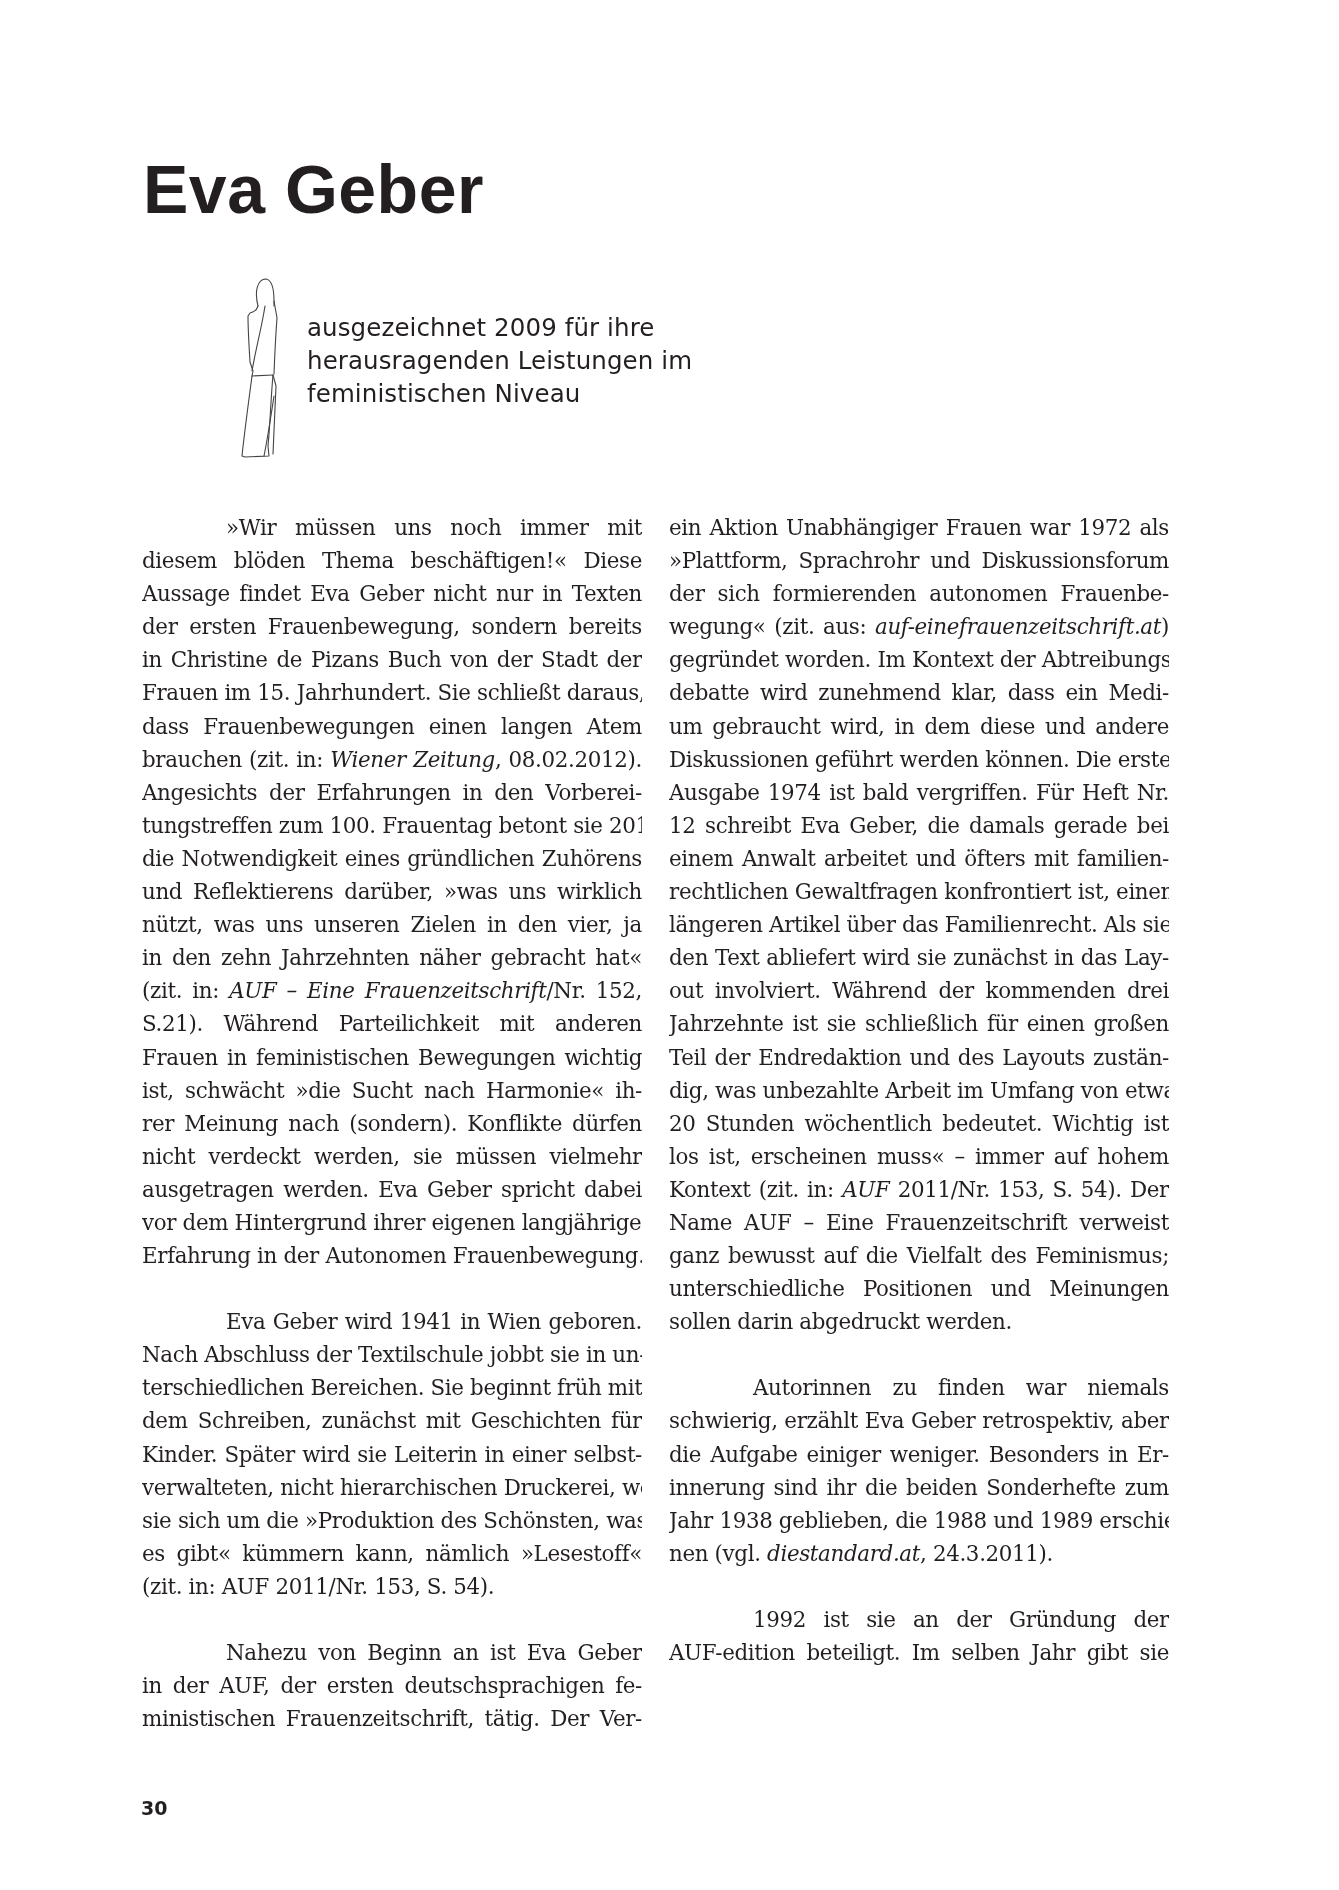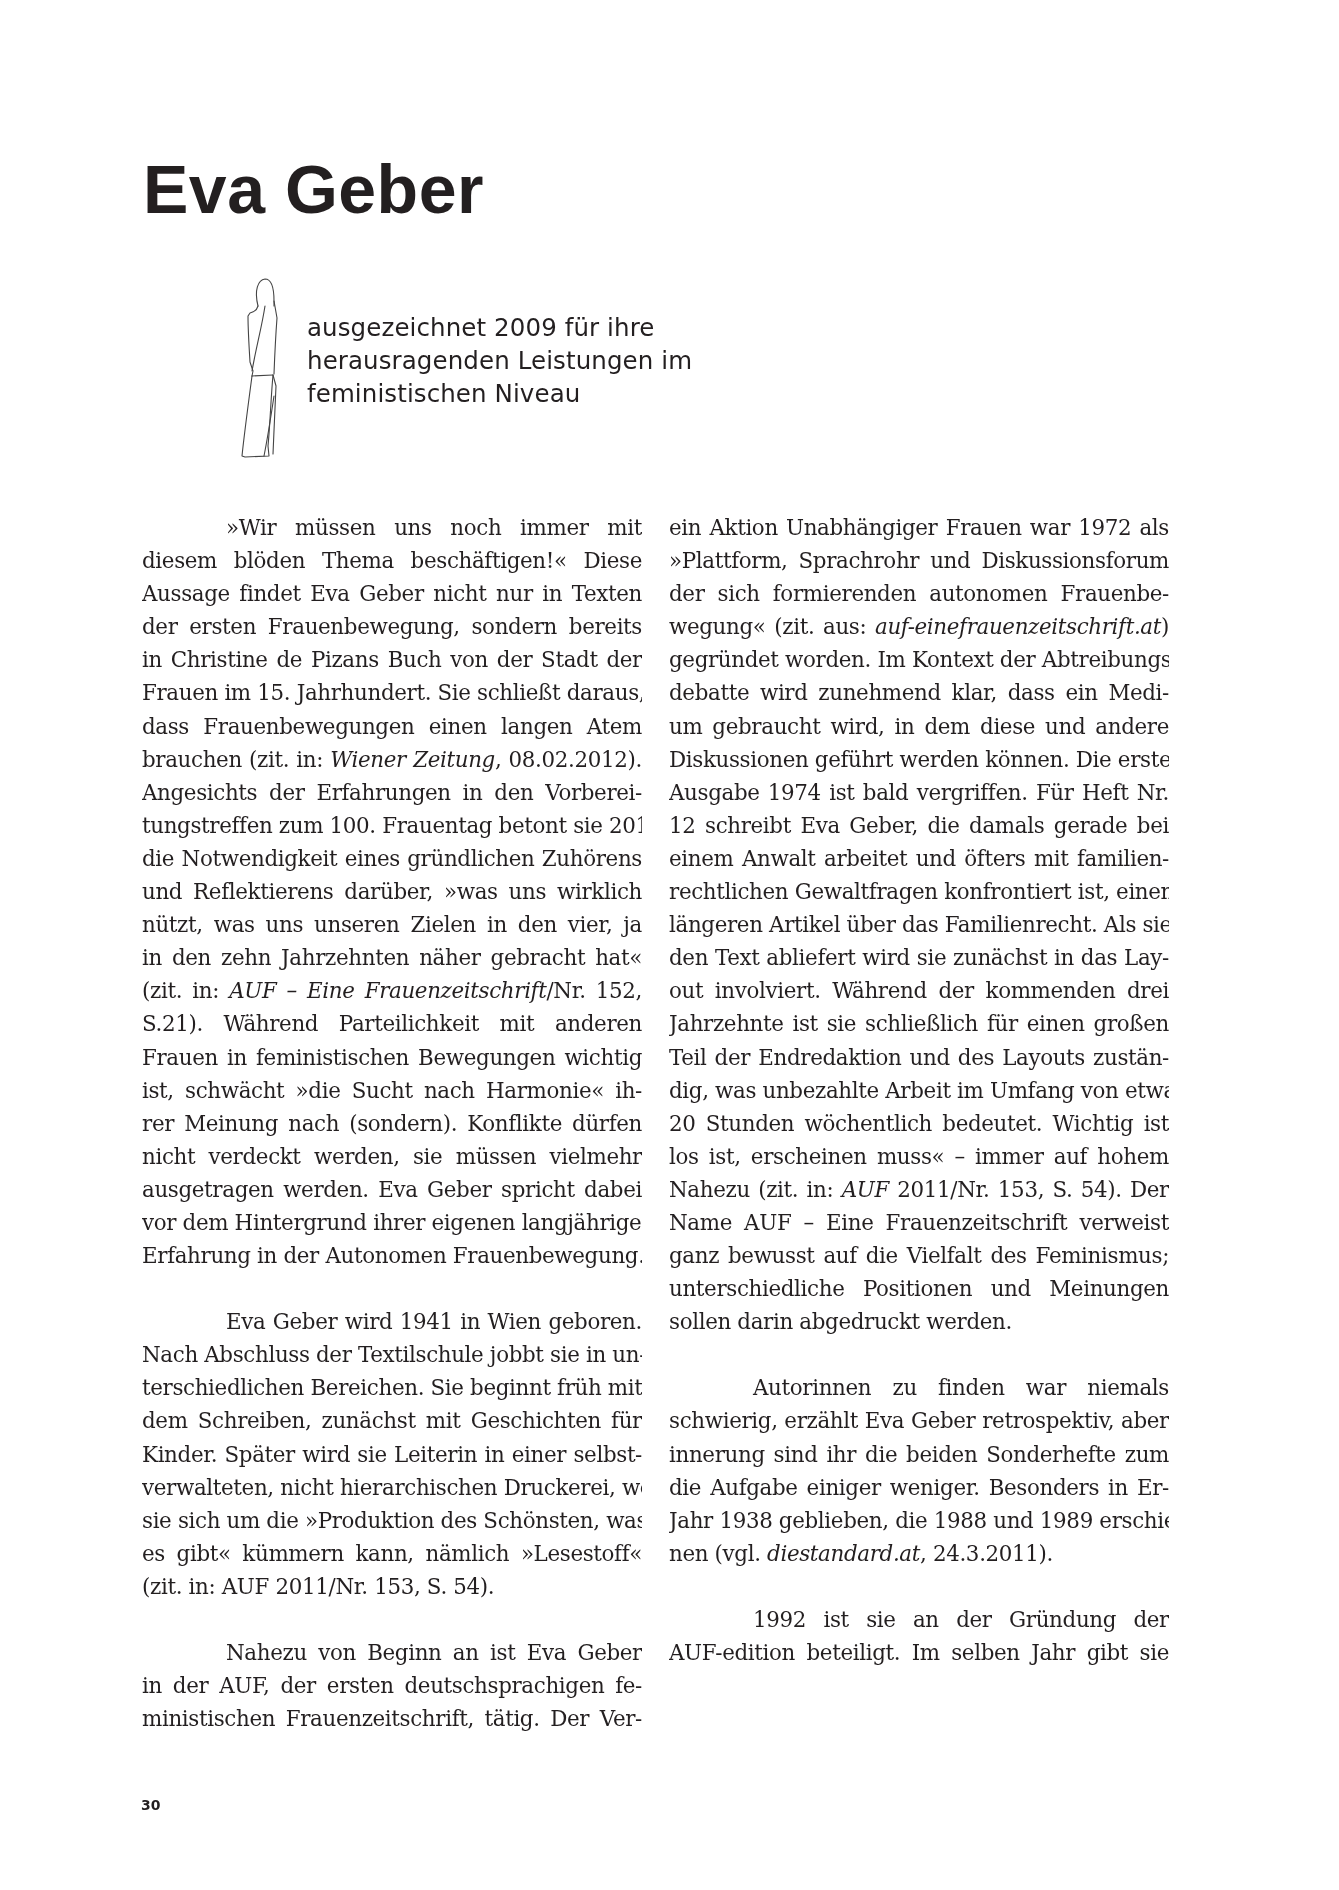--- a/index.html
+++ b/index.html
@@ -26,21 +26,21 @@
     }
     .col.left { left: 142px; }
     .col.right { left: 669px; }
     .line { white-space: nowrap; text-align: justify; text-align-last: justify; height: 33.1px; overflow: hidden; }
     .line.last { text-align-last: left; }
     .line.indent { padding-left: 84px; }
     .gap { height: 33px; }
     .page-number {
       position: absolute; left: 141px; top: 1797px;
       font-family: "DejaVu Sans", "Liberation Sans", sans-serif;
-      font-weight: bold; font-size: 14px;
+      font-weight: bold; font-size: 19px;
     }
     i { font-style: italic; }
   </style>
 </head>
 <body>
 
 <h1 class="page-title">Eva Geber</h1>
 
 <svg class="figure" viewBox="0 0 60 186" fill="none" stroke="#444" stroke-width="1.1" stroke-linejoin="round" stroke-linecap="round">
   <path d="M30 30 C26 14 30 4 37 3 C44 3 46 12 46 25 L46 30"></path>
@@ -120,32 +120,32 @@
     <div class="line">einem Anwalt arbeitet und öfters mit familien-</div>
     <div class="line">rechtlichen Gewaltfragen konfrontiert ist, einen</div>
     <div class="line">längeren Artikel über das Familienrecht. Als sie</div>
     <div class="line">den Text abliefert wird sie zunächst in das Lay-</div>
     <div class="line">out involviert. Während der kommenden drei</div>
     <div class="line">Jahrzehnte ist sie schließlich für einen großen</div>
     <div class="line">Teil der Endredaktion und des Layouts zustän-</div>
     <div class="line">dig, was unbezahlte Arbeit im Umfang von etwa</div>
     <div class="line">20 Stunden wöchentlich bedeutet. Wichtig ist</div>
     <div class="line">los ist, erscheinen muss« – immer auf hohem</div>
-    <div class="line"><span>Nahezu (zit. in: </span><i>AUF</i><span> 2011/Nr. 153, S. 54). Der</span></div>
+    <div class="line"><span>Kontext (zit. in: </span><i>AUF</i><span> 2011/Nr. 153, S. 54). Der</span></div>
     <div class="line">Name AUF – Eine Frauenzeitschrift verweist</div>
     <div class="line">ganz bewusst auf die Vielfalt des Feminismus;</div>
     <div class="line">unterschiedliche Positionen und Meinungen</div>
     <div class="line last">sollen darin abgedruckt werden.</div>
   </div>
   <div class="gap"></div>
   <div>
     <div class="line indent">Autorinnen zu finden war niemals</div>
     <div class="line">schwierig, erzählt Eva Geber retrospektiv, aber</div>
+    <div class="line">die Aufgabe einiger weniger. Besonders in Er-</div>
     <div class="line">innerung sind ihr die beiden Sonderhefte zum</div>
-    <div class="line">die Aufgabe einiger weniger. Besonders in Er-</div>
     <div class="line">Jahr 1938 geblieben, die 1988 und 1989 erschie-</div>
     <div class="line last"><span>nen (vgl. </span><i>diestandard.at</i><span>, 24.3.2011).</span></div>
   </div>
   <div class="gap"></div>
   <div>
     <div class="line indent">1992 ist sie an der Gründung der</div>
     <div class="line">AUF-edition beteiligt. Im selben Jahr gibt sie</div>
   </div>
 </div>
 

